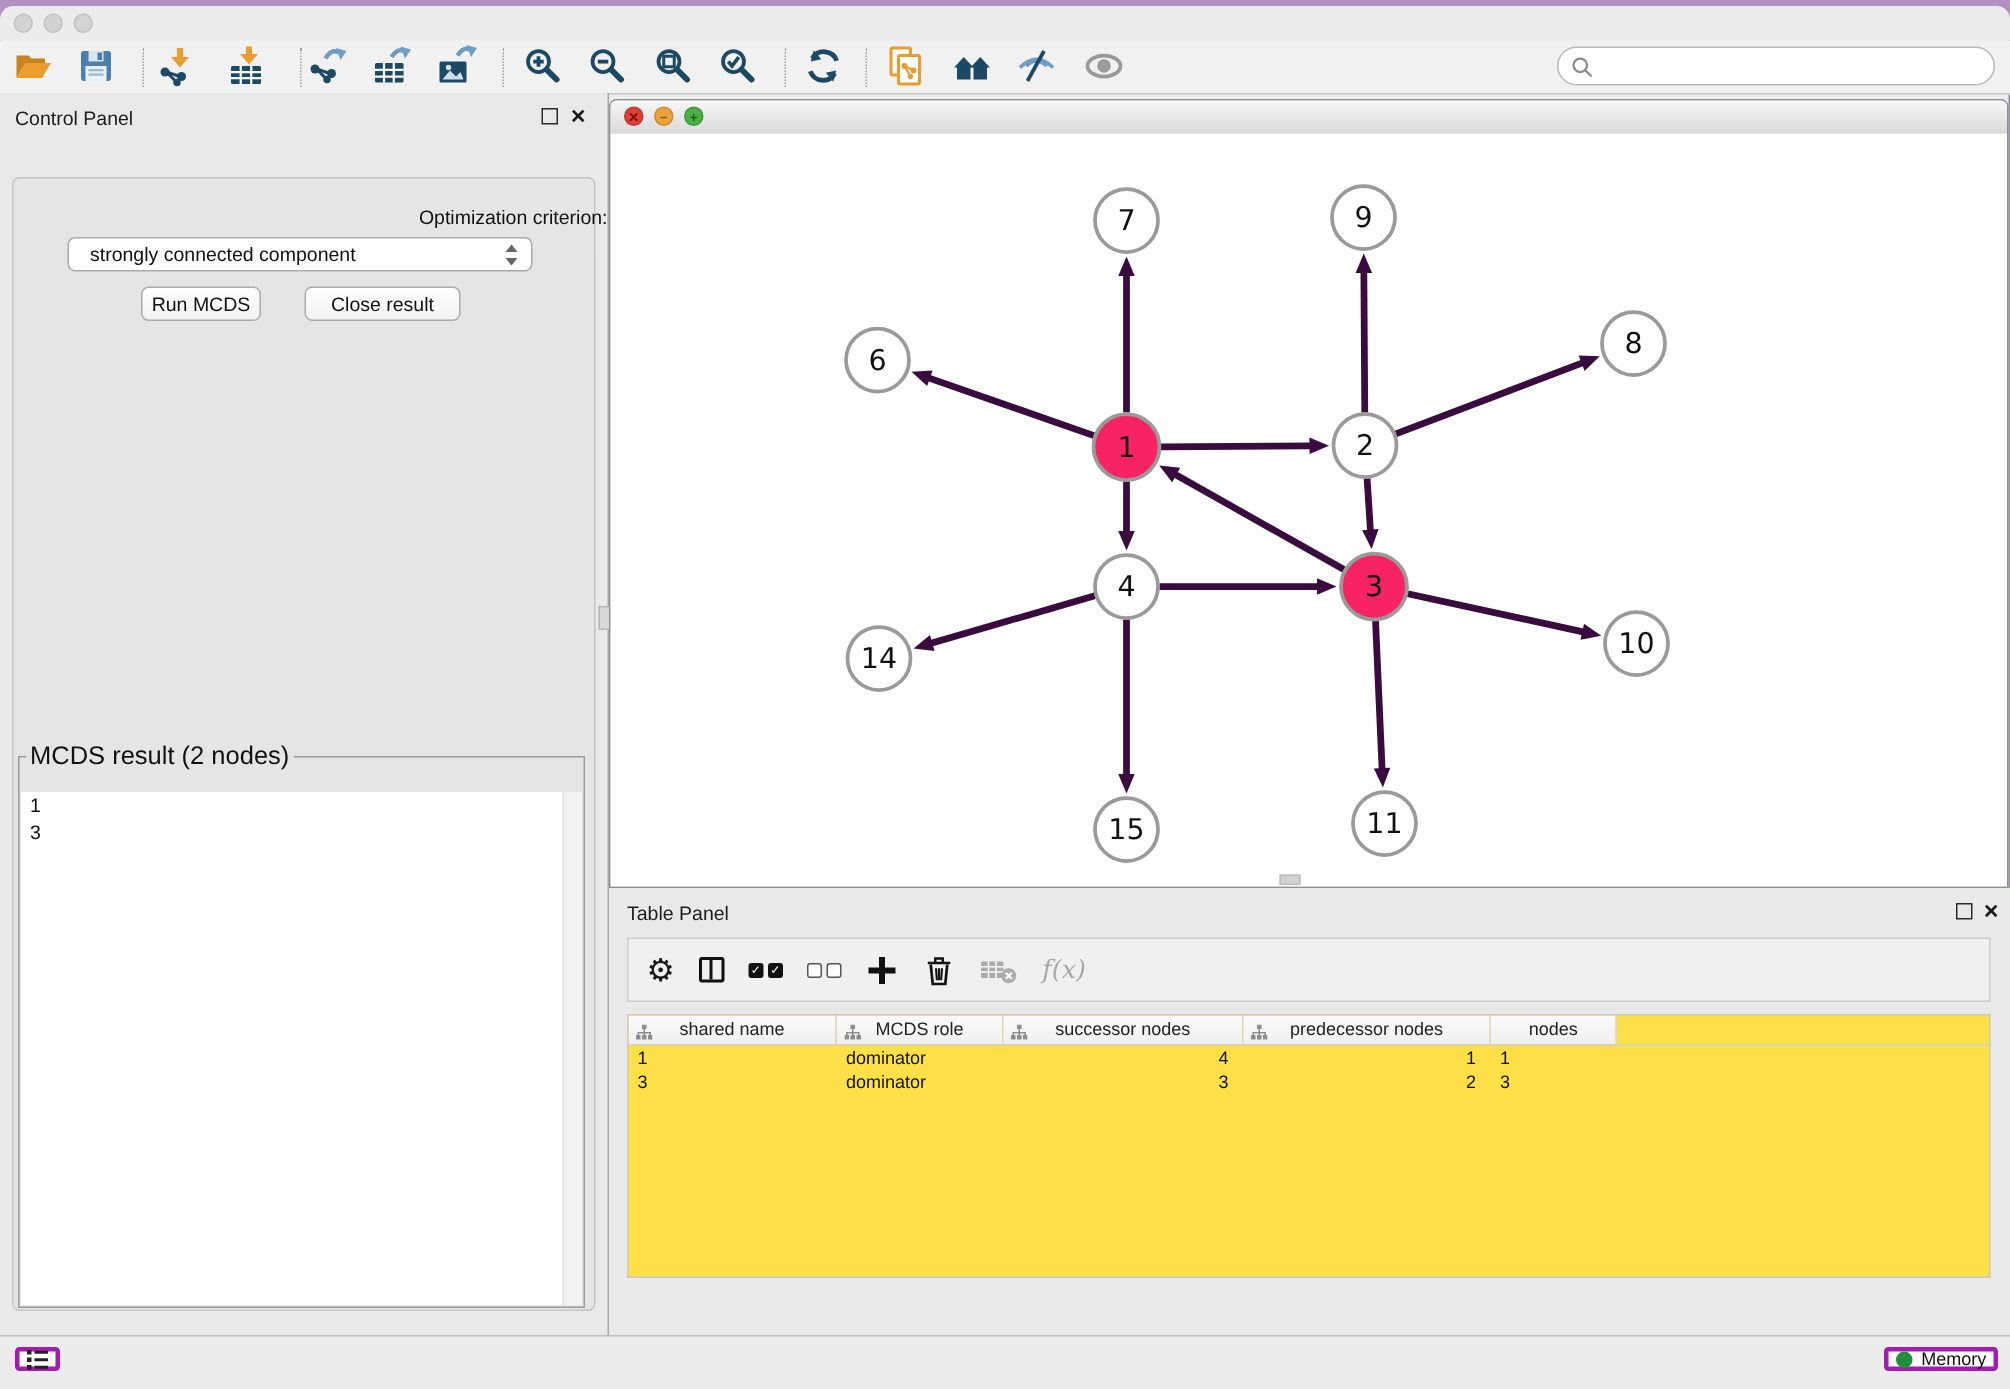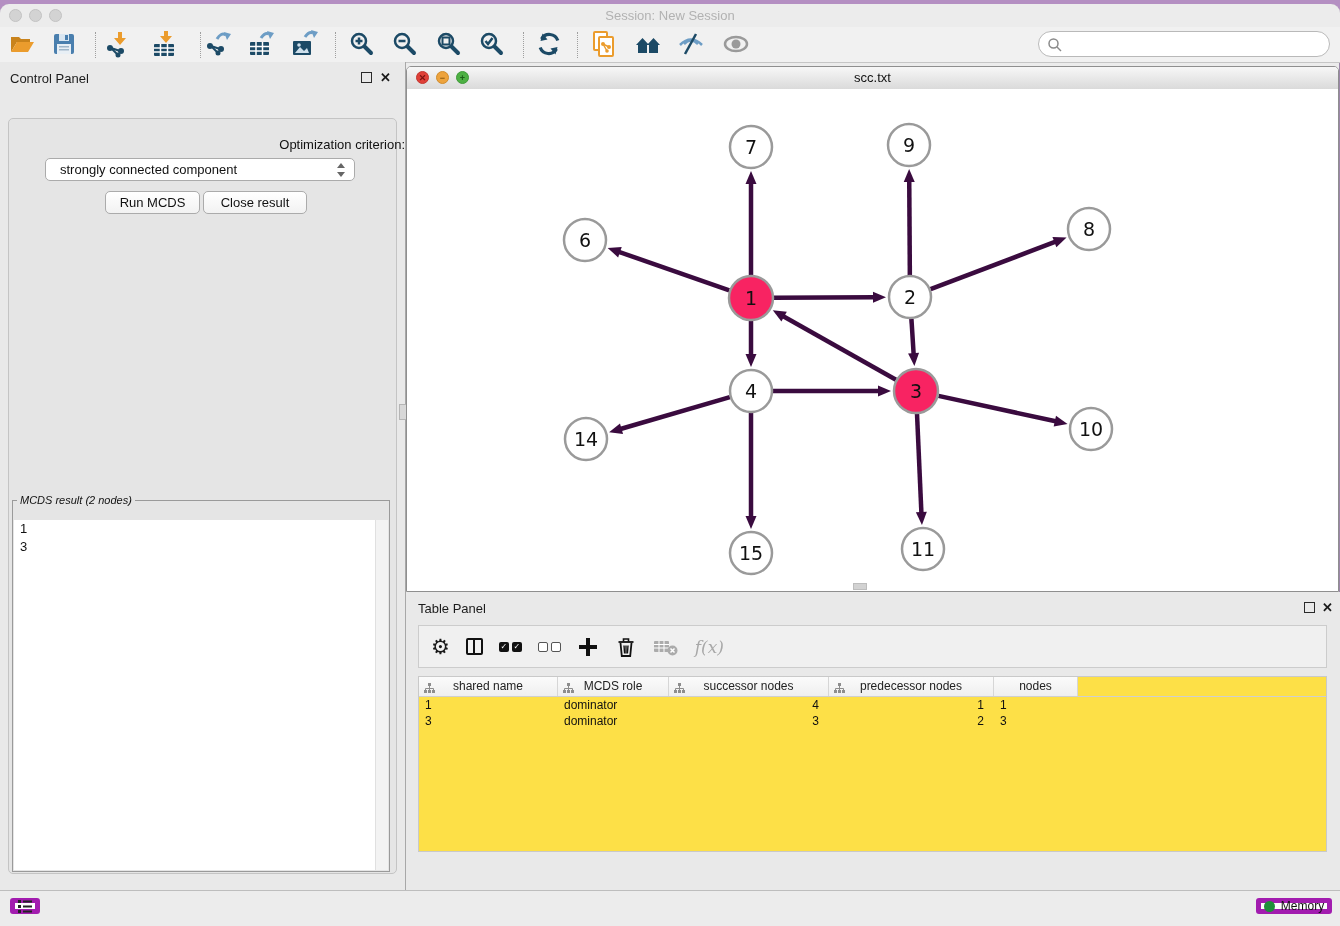--- a/index.html
+++ b/index.html
@@ -29,21 +29,21 @@
   .seg-tab.gray-active{background:#e0e0e0;color:#a9b0b6;}
   .inner-panel{position:absolute;left:8px;top:56px;width:389px;height:756px;background:#e5e5e5;border:1px solid #c4c4c4;border-radius:5px;box-sizing:border-box;}
   .opt-label{position:absolute;top:75px;left:0;width:405px;text-align:right;font-size:13px;color:#111;}
   .combo{position:absolute;left:45px;top:96px;width:310px;height:23px;background:#fff;border:1px solid #ababab;border-radius:5px;box-sizing:border-box;font-size:13px;color:#111;line-height:21px;padding-left:14px;cursor:pointer;}
   .combo .steppers{position:absolute;right:8px;top:3px;width:9px;height:16px;}
   .combo .steppers i{position:absolute;left:0;width:0;height:0;border-left:4.5px solid transparent;border-right:4.5px solid transparent;}
   .combo .steppers i.up{top:1px;border-bottom:5px solid #666;}
   .combo .steppers i.dn{bottom:1px;border-top:5px solid #666;}
   .btn{position:absolute;height:23px;background:linear-gradient(#ffffff,#f2f2f2);border:1px solid #ababab;border-radius:5px;box-sizing:border-box;font-size:13px;color:#111;text-align:center;line-height:21px;cursor:pointer;}
   fieldset.resultset{position:absolute;left:12px;top:432px;width:378px;height:378px;margin:0;padding:0;border:1px solid #9a9a9a;box-sizing:border-box;background:#e5e5e5;}
-  fieldset.resultset legend{font-size:11px;color:#111;margin-left:4px;padding:0 3px;font-style:italic;}
+  fieldset.resultset legend{font-size:17px;color:#111;margin-left:4px;padding:0 3px;}
   .result-area{position:absolute;left:1px;right:1px;top:14px;bottom:1px;background:#fff;overflow:hidden;}
   .result-line{font-size:13px;color:#111;padding:1px 0 1px 6px;line-height:16px;}
   .result-scroll{position:absolute;right:0;top:0;bottom:0;width:12px;background:#f3f3f3;border-left:1px solid #e0e0e0;}
   
   .vsplit{position:absolute;left:405px;top:58px;width:1px;height:828px;background:#a8a8a8;}
   .vsplit-handle{position:absolute;left:399px;top:400px;width:11px;height:16px;background:#d8d8d8;border:1px solid #b5b5b5;box-sizing:border-box;cursor:col-resize;}
   
   .net-window{position:absolute;left:406px;top:62px;width:933px;height:526px;border:1px solid #8f8f8f;border-radius:5px 5px 0 0;box-sizing:border-box;background:#fff;overflow:hidden;}
   .net-titlebar{position:absolute;top:0;left:0;right:0;height:22px;background:linear-gradient(#f7f7f7,#dadada);border-bottom:1px solid #adadad;}
   .net-title{position:absolute;top:3px;left:0;right:0;text-align:center;font-size:13px;color:#111;}
@@ -67,35 +67,34 @@
   .th{position:relative;background:linear-gradient(#fbfbfb,#efefef);border-right:1px solid #d6d6d6;box-sizing:border-box;font-size:12px;color:#222;text-align:center;line-height:18px;cursor:pointer;}
   .th .hicon{position:absolute;left:5px;top:4px;}
   .trow{display:flex;height:16px;}
   .td{box-sizing:border-box;font-size:12px;color:#111;line-height:16px;padding:0 6px;overflow:hidden;white-space:nowrap;}
   .td.r{text-align:right;padding-right:10px;}
   .tp-tabs{position:absolute;left:0;top:270px;width:934px;display:flex;justify-content:center;}
   .tp-tabs .seg-tab{padding:3px 14px;}
   .tp-tabs .seg-tab.gray-active{background:#dadada;color:#b4b4b4;}
   
   .statusbar{position:absolute;left:0;top:886px;width:1340px;height:36px;background:#ececec;border-top:1px solid #bdbdbd;box-sizing:border-box;}
-  .sb-btn{position:absolute;height:16px;background:#fdfdfd;border:5px solid #a21caf;border-radius:3px;box-sizing:border-box;display:flex;align-items:center;justify-content:center;cursor:pointer;}
+  .sb-btn{position:absolute;height:16px;background:#fdfdfd;border:3px solid #a21caf;border-radius:3px;box-sizing:border-box;display:flex;align-items:center;justify-content:center;cursor:pointer;}
   .mem-dot{width:11px;height:11px;border-radius:50%;background:#1f8f3a;margin-right:6px;}
   .mem-label{font-size:12px;color:#111;}
 </style>
 </head>
 <body>
 
 <div class="app">
   <div class="chrome">
 
     <div class="titlebar">
       <span class="tl" style="left:9px"></span>
       <span class="tl" style="left:29px"></span>
       <span class="tl" style="left:49px"></span>
-      <div class="win-title">Session: New Session</div>
     </div>
 
     <div class="toolbar">
       <span class="ticon" style="left:8px">
         <svg width="28" height="28">
             <path d="M3 22V7h8l2 2h9v3H9z" fill="#c9831c"></path>
             <path d="M3 22l6-10h17l-6 10z" fill="#eb9c2d"></path>
           </svg>
       </span>
       <span class="ticon" style="left:50px">
@@ -261,42 +260,41 @@
       <div class="opt-label">Optimization criterion:</div>
 
       <div class="combo">
         <span>strongly connected component</span>
         <span class="steppers">
             <i class="up"></i>
             <i class="dn"></i>
           </span>
       </div>
 
-      <div class="btn" style="left:105px;top:129px;width:95px">Run MCDS</div>
+      <div class="btn" style="left:94px;top:129px;width:80px">Run MCDS</div>
       <div class="btn" style="left:203px;top:129px;width:104px">Close result</div>
 
       <fieldset class="resultset">
         <legend>MCDS result (2 nodes)</legend>
         <div class="result-area">
           <div class="result-line">1</div>
           <div class="result-line">3</div>
           <div class="result-scroll"></div>
         </div>
       </fieldset>
     </div>
 
     <div class="vsplit"></div>
     <div class="vsplit-handle"></div>
 
     <div class="net-window">
       <div class="net-titlebar">
         <span class="nt-light" style="left:9px;background:#df4038;color:#7c1210;border:1px solid #c23630">✕</span>
         <span class="nt-light" style="left:29px;background:#eda33d;color:#8a5a10;border:1px solid #d08c2c">−</span>
         <span class="nt-light" style="left:49px;background:#4db043;color:#1c5f17;border:1px solid #3f9a38">+</span>
-        <div class="net-title">scc.txt</div>
       </div>
       <svg id="graph-svg" class="net-canvas" width="931" height="502" font-family="DejaVu Sans, sans-serif">
           <line x1="344" y1="186" x2="344" y2="93" stroke="#3a0b3f" stroke-width="4.5"></line>
           <polygon points="344,82 349.5,95 338.5,95" fill="#3a0b3f"></polygon>
           <line x1="322.28718253123094" y1="201.4135938964542" x2="211.04124397421378" y2="162.54453102713495" stroke="#3a0b3f" stroke-width="4.5"></line>
           <polygon points="200.65685301088945,158.91624984717825 214.7434556484329,158.01202303273763 211.11517446847623,168.39641399606197" fill="#3a0b3f"></polygon>
           <line x1="366.9995451264251" y1="208.85534877278977" x2="468.0006921989182" y2="208.2201214327112" stroke="#3a0b3f" stroke-width="4.5"></line>
           <polygon points="479.0004746506868,208.15094041100198 466.03532226399676,213.732591026179 465.9661412422875,202.73280857441043" fill="#3a0b3f"></polygon>
           <line x1="344" y1="232" x2="344" y2="267" stroke="#3a0b3f" stroke-width="4.5"></line>
           <polygon points="344,278 338.5,265 349.5,265" fill="#3a0b3f"></polygon>

